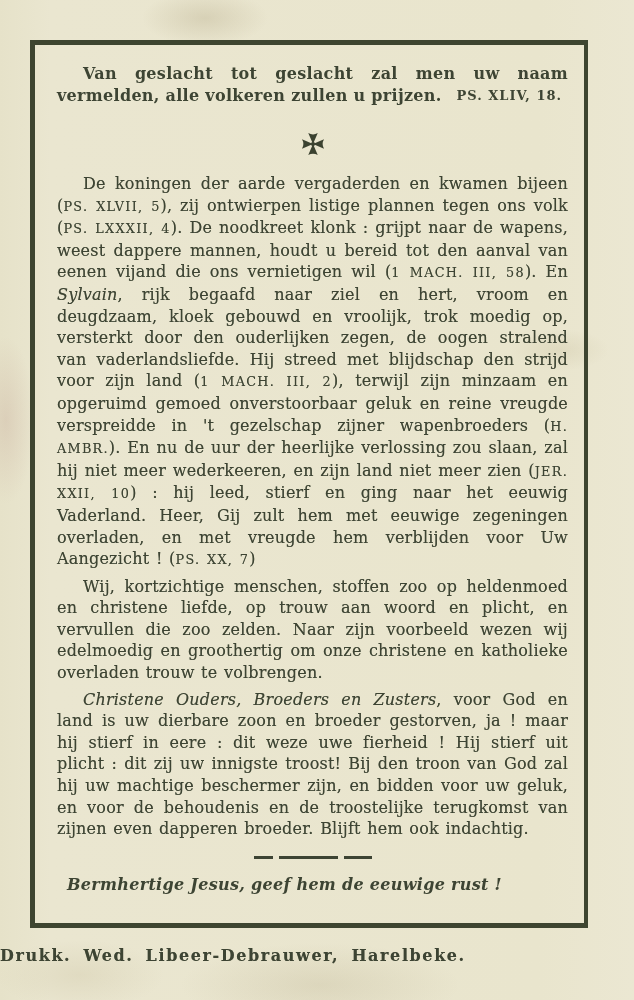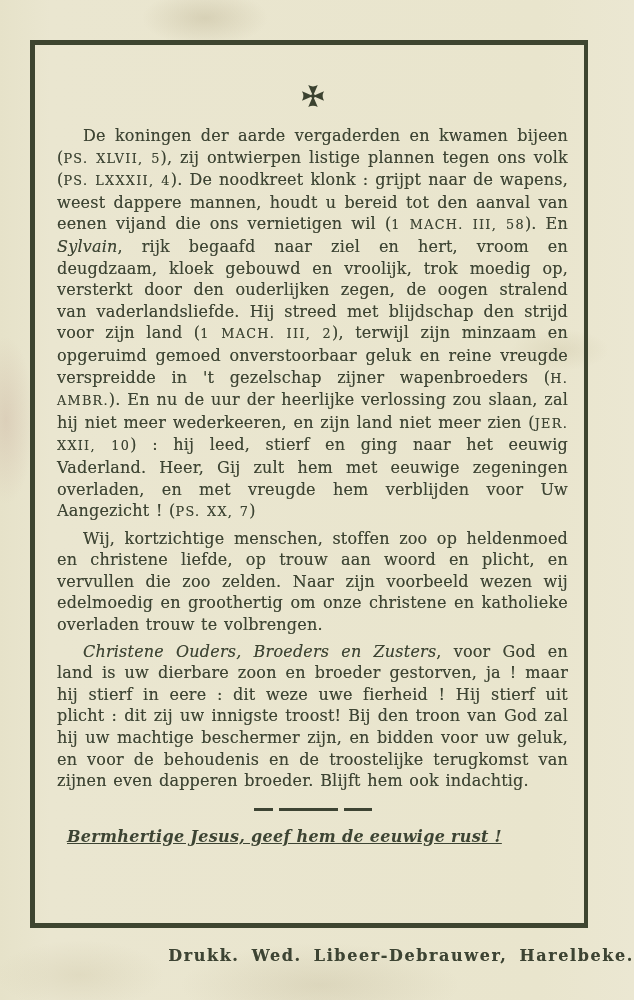--- a/index.html
+++ b/index.html
@@ -32,30 +32,34 @@
   p.body{font-size:16px;line-height:21.6px;font-weight:400;text-align:justify;
     text-indent:26px;letter-spacing:.2px;word-spacing:.08em;margin:0 0 5px 0;
     text-shadow:0 0 .4px rgba(61,68,51,.55);}
   .seg-ref{font-size:.8em;letter-spacing:.1em;}
   .seg-italic{font-style:italic;}
   .rule{width:118px;height:3px;margin:16px auto 14px auto;
     background:linear-gradient(90deg,var(--ink,#3d4433) 0 16%,transparent 16% 21%,
       var(--ink,#3d4433) 21% 71%,transparent 71% 76%,var(--ink,#3d4433) 76% 100%);}
   .prayer{display:flex;justify-content:space-between;align-items:baseline;
     font-style:italic;font-weight:700;font-size:16px;letter-spacing:.3px;
-    padding:2px 2px 0 10px;text-decoration:underline;}
-  .imprint{position:absolute;left:0;top:946px;width:634px;text-align:right;
+    padding:2px 2px 0 10px;}
+  .imprint{position:absolute;left:0;top:946px;width:634px;text-align:left;
     font-size:16px;font-weight:700;letter-spacing:1.6px;word-spacing:5px;
     text-shadow:0 0 .4px rgba(61,68,51,.5);}
 </style>
 </head>
 <body>
 
 <div class="frame">
 
+  <div class="quote">
+    <div class="quote-block">Van geslacht tot geslacht zal men uw naam vermelden, alle volkeren zullen u prijzen.</div>
+    <span class="scripture-ref">PS. XLIV, 18.</span>
+  </div>
 
   <div class="cross-wrap">
     <svg viewBox="0 0 24 24" aria-hidden="true">
       <g fill="#3b4230">
         <path d="M12 12 L8.2 3.2 Q12 5.4 15.8 3.2 Z"></path>
         <path d="M12 12 L20.8 8.2 Q18.6 12 20.8 15.8 Z"></path>
         <path d="M12 12 L15.8 20.8 Q12 18.6 8.2 20.8 Z"></path>
         <path d="M12 12 L3.2 15.8 Q5.4 12 3.2 8.2 Z"></path>
         <circle cx="12" cy="12" r="1.7"></circle>
       </g>

